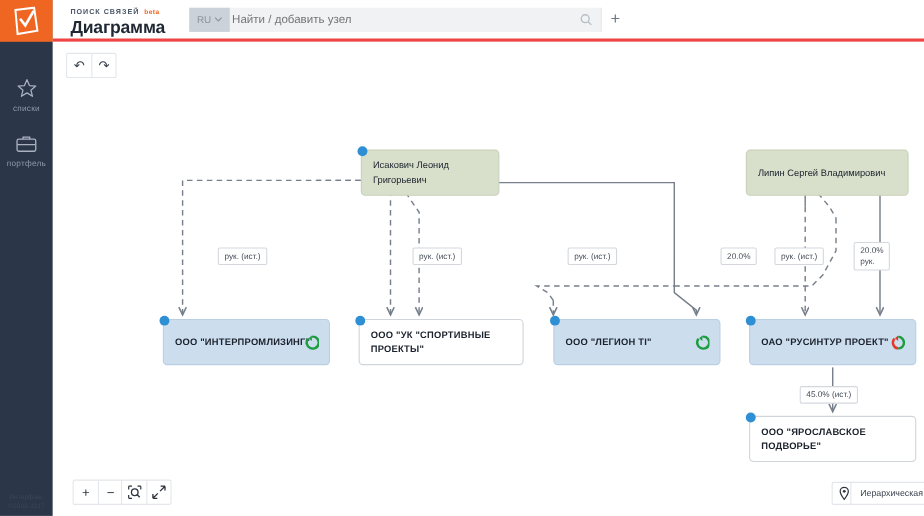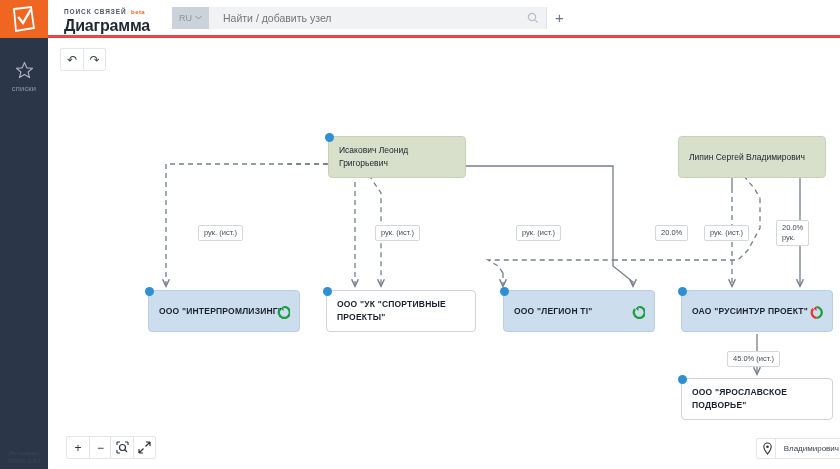--- a/index.html
+++ b/index.html
@@ -13,21 +13,21 @@
   
   .sidebar {
     position: absolute; left: 0; top: 0; width: 48px; height: 469px;
     background: #2b3649;
   }
   .logo-tile {
     width: 48px; height: 38px; background: #ef6623;
     display: flex; align-items: center; justify-content: center;
   }
   .logo-tile svg { display: block; }
-  .side-items { padding-top: 14px; }
+  .side-items { padding-top: 24px; }
   .side-item {
     width: 48px; padding: 7px 0 9px; text-align: center;
     cursor: pointer; user-select: none;
   }
   .side-item .ico {
     display: flex; align-items: center; justify-content: center;
     height: 22px; margin-bottom: 3px;
   }
   .side-item .lbl {
     font-size: 7.5px; color: #8f99aa; letter-spacing: .2px;
@@ -63,21 +63,21 @@
     display: flex; align-items: center; gap: 3px;
     height: 22px; padding: 0 7px; background: #ccd2d9;
     font-size: 9px; color: #8c949e;
   }
   .search-box {
     flex: 1; height: 22px; background: #f0f2f4;
     display: flex; align-items: center;
   }
   .search-box input {
     flex: 1; border: 0; background: transparent; outline: none;
-    font-size: 10.5px; color: #9aa2ac; padding-left: 14px;
+    font-size: 10.5px; color: #9aa2ac; padding-left: 2px;
     font-family: "Liberation Sans", sans-serif;
   }
   .search-ico, .plus-btn {
     width: 26px; height: 22px; display: flex;
     align-items: center; justify-content: center; cursor: pointer;
   }
   .plus-btn { border-left: 1px solid #e0e3e7; font-size: 15px; color: #6d7684; }
 
   
   .canvas {
@@ -167,20 +167,30 @@
         <span class="ico">
           <svg width="19" height="18" viewBox="0 0 20 19">
               <path d="M10 1.5 L12.4 7.2 L18.5 7.6 L13.8 11.6 L15.3 17.5 L10 14.2 L4.7 17.5 L6.2 11.6 L1.5 7.6 L7.6 7.2 Z" fill="none" stroke="#aab2bf" stroke-width="1.2" stroke-linejoin="round"></path>
             </svg>
         </span>
         <div class="lbl">списки</div>
       </div>
 
 
 
+      <div class="side-item">
+        <span class="ico">
+          <svg width="20" height="17" viewBox="0 0 20 17">
+            <rect x="1.5" y="4.5" width="17" height="11" rx="1.5" fill="none" stroke="#aab2bf" stroke-width="1.2"></rect>
+            <path d="M7 4.5 V2.6 h6 V4.5" fill="none" stroke="#aab2bf" stroke-width="1.2"></path>
+            <line x1="1.5" y1="9.5" x2="18.5" y2="9.5" stroke="#aab2bf" stroke-width="1.2"></line>
+          </svg>
+        </span>
+        <div class="lbl">портфель</div>
+      </div>
 
     </div>
 
     <div class="side-bottom">
       <div class="side-item">
         <span class="ico">
           <svg width="19" height="17" viewBox="0 0 19 17">
             <path d="M11 2 H3 V15 H11" fill="none" stroke="#aab2bf" stroke-width="1.2" stroke-linejoin="round"></path>
             <line x1="8.5" y1="8.5" x2="17" y2="8.5" stroke="#aab2bf" stroke-width="1.2"></line>
             <path d="M13.8 5.6 L16.8 8.5 L13.8 11.4" fill="none" stroke="#aab2bf" stroke-width="1.2"></path>
@@ -268,21 +278,21 @@
         <path d="M688,126 L742,126 L752,136 L752,210 L752,248" marker-end="url(#ah)"></path>
         <path d="M684,124 L684,150"></path>
         <path d="M684,150 L684,210 L684,248" marker-end="url(#ah)" stroke-dasharray="5,4"></path>
 
         <path d="M709,296 L709,312 L709,336" marker-end="url(#ah)"></path>
       </g>
     </svg>
 
     <div>
 
-      <div class="node node-person" style="left:280px;top:98px;width:138px;height:42px">
+      <div class="node node-person" style="left:280px;top:98px;width:126px;height:42px">
         <span class="dot"></span>
         <div class="node-text">
           <div>Исакович  Леонид</div>
           <div>Григорьевич</div>
         </div>
       </div>
 
       <div class="node node-person" style="left:630px;top:98px;width:148px;height:42px">
         <div class="node-text">
           <div>Липин  Сергей  Владимирович</div>
@@ -390,16 +400,16 @@
         </svg>
       </div>
     </div>
     <div class="pin-btn">
       <svg width="11" height="13" viewBox="0 0 11 13">
         <path d="M5.5 1 A3.7 3.7 0 0 1 9.2 4.7 C9.2 7.4 5.5 12 5.5 12 C5.5 12 1.8 7.4 1.8 4.7 A3.7 3.7 0 0 1 5.5 1 Z" fill="none" stroke="#2c333d" stroke-width="1.1"></path>
         <circle cx="5.5" cy="4.7" r="1.3" fill="#2c333d"></circle>
       </svg>
     </div>
     <div class="layout-btn">
-      <span>Владимирович</span>
+      <span>Иерархическая</span>
     </div>
   </div>
 </div>
 
 </body></html>

